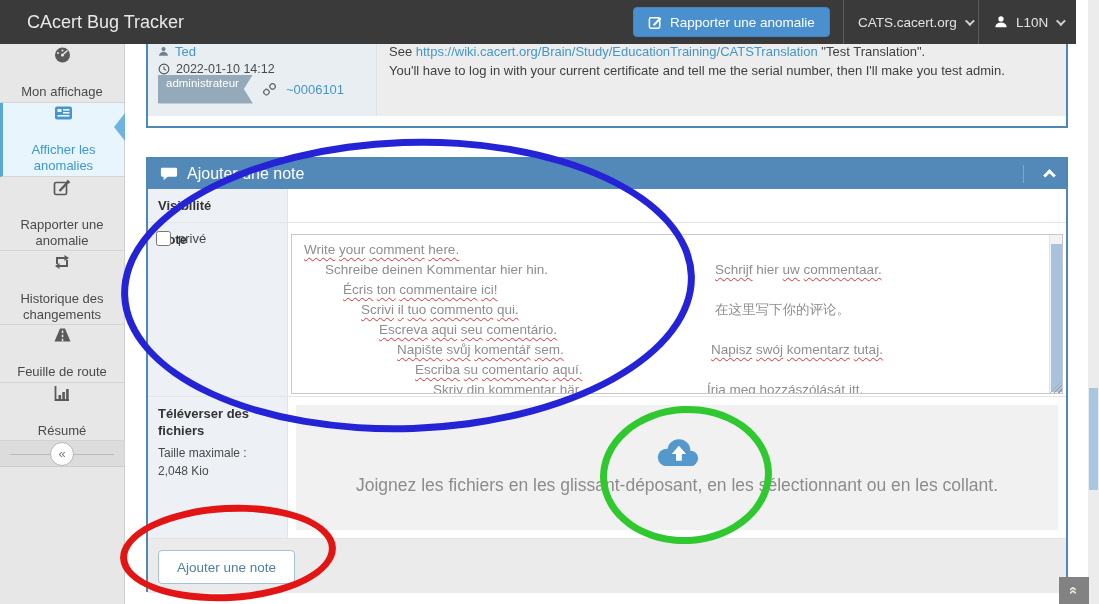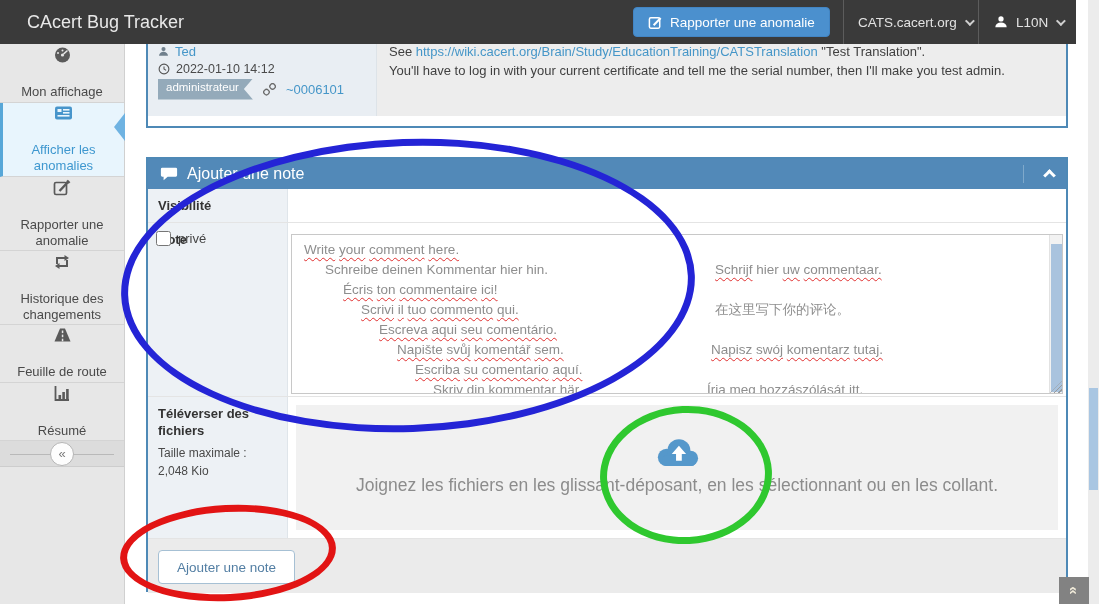--- a/index.html
+++ b/index.html
@@ -33,21 +33,21 @@
   .sb-collapse .circ { position:absolute; left:50%; top:50%; transform:translate(-50%,-50%); width:24px; height:24px; background:#fdfdfd; border:1px solid #b5b5b5; border-radius:50%; color:#7a7a7a; font-size:13px; line-height:22px; text-align:center; }
   
   .panel1 { position:absolute; left:146px; top:44px; width:922px; height:84px; border-left:2px solid #4e89b6; border-right:2px solid #4e89b6; border-bottom:2px solid #4e89b6; background:#fff; overflow:hidden; }
   .p1-row { display:flex; height:72px; }
   .p1-left { width:229px; background:#e9eef3; border-right:1px solid #dde3e8; position:relative; overflow:hidden; }
   .p1-left-inner { position:relative; top:-10px; padding:8px 10px; }
   .p1-left-inner .line { display:flex; align-items:center; gap:6px; height:18px; }
   .p1-right { flex:1; background:#ededed; position:relative; overflow:hidden; }
   .p1-right-inner { position:relative; top:-10px; padding:8px 12px; line-height:19px; color:#404040; }
   a.lnk { color:#4596c8; text-decoration:none; cursor:pointer; }
-  .badge { background:#94aaba; color:#fff; font-size:11.5px; line-height:17px; padding:0 14px 4px 8px; clip-path:polygon(0 0,100% 0,calc(100% - 9px) 50%,100% 100%,0 100%); }
+  .badge { background:#94aaba; color:#fff; font-size:11.5px; line-height:17px; padding:0 14px 12px 8px; clip-path:polygon(0 0,100% 0,calc(100% - 9px) 50%,100% 100%,0 100%); }
   
   .panel2 { position:absolute; left:146px; top:157px; width:922px; height:435px; border:2px solid #4e89b6; background:#fff; }
   .p2-header { height:30px; background:#5289b8; color:#fff; display:flex; align-items:center; padding:0 12px; position:relative; }
   .p2-title { font-size:16px; margin-left:9px; }
   .p2-hdr-divider { position:absolute; right:42px; top:6px; width:1px; height:18px; background:#7fa9cb; }
   .p2-collapse { position:absolute; right:12px; top:9px; cursor:pointer; }
   .chev-up { display:inline-block; width:9px; height:9px; border-right:3px solid #fff; border-bottom:3px solid #fff; transform:rotate(-135deg); }
   .frow { display:flex; border-bottom:1px solid #e4e4e4; }
   .flabel { width:140px; background:#edf1f5; border-right:1px solid #dfe5ea; padding:8px 10px; font-weight:bold; color:#333; font-size:13px; line-height:17px; flex-shrink:0; }
   .fsmall { font-weight:normal; font-size:12px; color:#4a4a4a; margin-top:6px; line-height:17px; }

